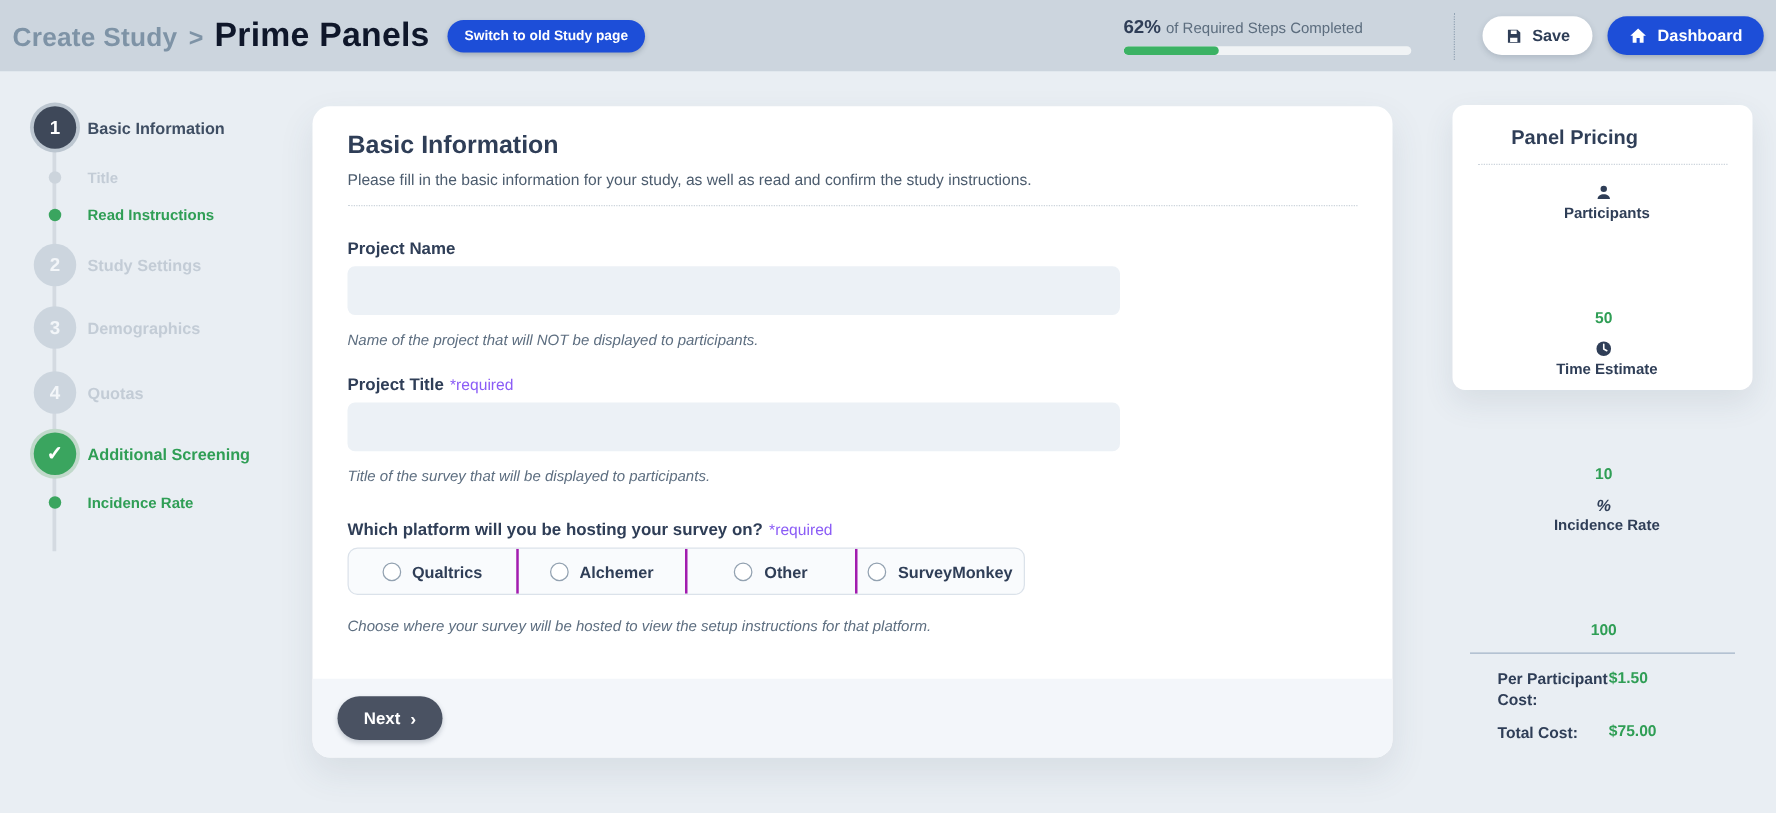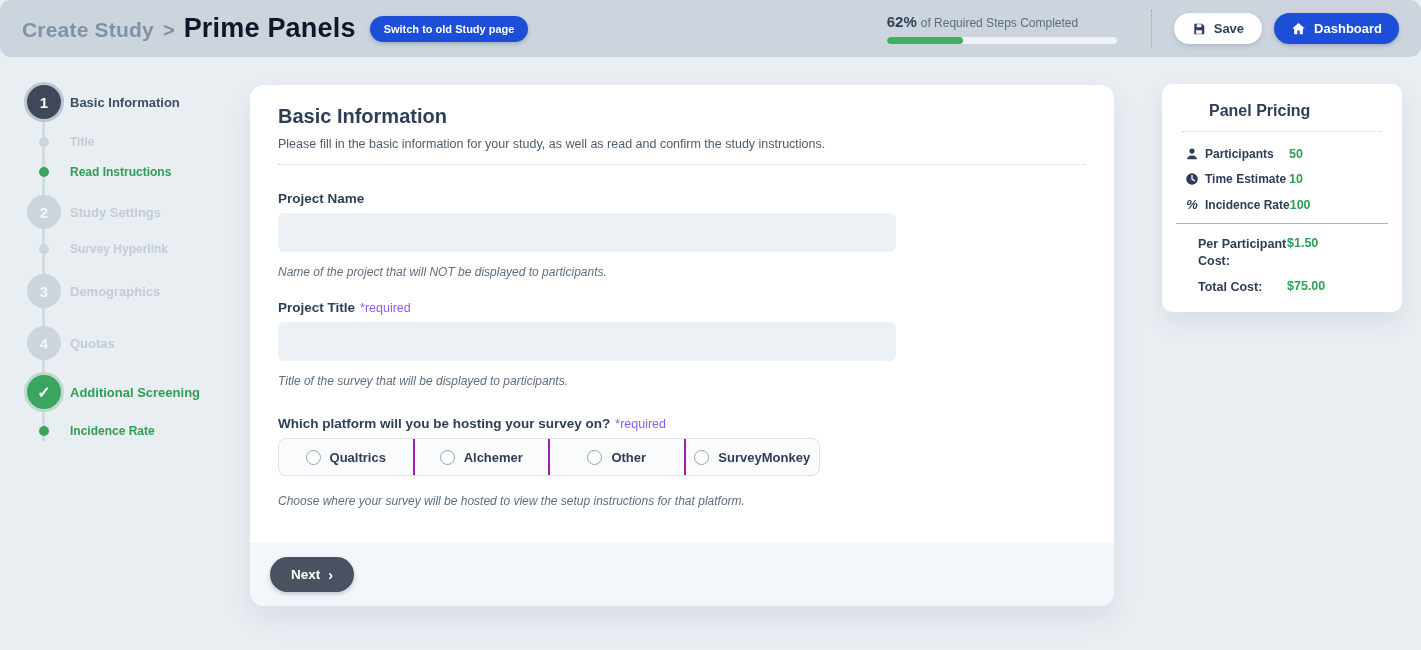--- a/index.html
+++ b/index.html
@@ -7,21 +7,21 @@
   body {
     font-family:"Liberation Sans", sans-serif;
     background:#e9eef3;
     position:relative;
     color:#33425b;
   }
 
   
   .header {
     position:absolute; left:0; top:0; width:1421px; height:57px;
-    background:#ccd5de; display:flex; align-items:center; padding:0 22px;border-radius:11px;
+    background:#ccd5de; display:flex; align-items:center; padding:0 10px;
   }
   .crumb { display:flex; align-items:baseline; gap:9px; }
   .crumb-parent { font-size:21px; font-weight:bold; color:#7e93a6; letter-spacing:.2px; }
   .crumb-sep { font-size:20px; font-weight:bold; color:#7e93a6; }
   .crumb-current { font-size:27px; font-weight:bold; color:#0f172a; letter-spacing:.2px; }
   .pill-dark {
     background:#1d4ed8; color:#fff; border:none; border-radius:999px;
     font-family:inherit; font-weight:bold; cursor:pointer;
     display:inline-flex; align-items:center; justify-content:center; gap:8px;
     box-shadow:0 2px 4px rgba(40,55,75,.25);
@@ -107,21 +107,21 @@
   .next-chevron { font-size:14px; font-weight:bold; }
 
   
   .pricing-card {
     position:absolute; left:1162px; top:84px; width:240px; height:228px;
     background:#fff; border-radius:10px; box-shadow:0 10px 24px rgba(60,80,100,.10);
     padding:18px 20px 0 20px;
   }
   .pricing-title { font-size:16px; font-weight:bold; color:#2f3e57;margin-left:27px; }
   .pricing-dotted { border:none; border-top:1px dotted #ccd4db; margin:11px 0 15px 0; }
-  .p-row { display:flex; align-items:center; margin-bottom:11px; padding-left:2px; }
+  .p-row { display:flex; align-items:center; margin-bottom:11px; padding-left:2px;flex-direction:column; }
   .p-icon { width:16px; flex:0 0 16px; color:#2f3e57; display:flex; justify-content:center; }
   .p-label { flex:0 0 84px; margin-left:5px; font-size:12px; font-weight:bold; color:#2f3e57; white-space:nowrap; }
   .p-value { flex:1; font-size:12.5px; font-weight:bold; color:#2f9e55; }
   .solid-hr { border:none; border-top:1.5px solid #a3b4c8; margin:3px -6px 12px -6px; }
   .c-row { display:flex; align-items:flex-start; margin-bottom:9px; padding-left:16px; }
   .c-label { flex:0 0 89px; font-size:12.5px; font-weight:bold; color:#2f3e57; line-height:1.35; }
   .c-value { flex:1; font-size:12.5px; font-weight:bold; color:#2f9e55; }
   .pct-glyph { font-weight:bold; font-size:13px; font-style:italic; }
 </style>
 </head>
@@ -182,26 +182,20 @@
         <span class="dot done"></span>
       </span>
     <span class="sub-label lbl-done">Read Instructions</span>
   </div>
 
   <div class="srow" style="margin-top:14px;">
     <span class="marker-col">
         <span class="circle inactive">2</span>
       </span>
     <span class="step-label lbl-inactive">Study Settings</span>
-  </div>
-  <div class="srow" style="margin-top:11px; height:18px;">
-    <span class="marker-col">
-        <span class="dot inactive"></span>
-      </span>
-    <span class="sub-label lbl-inactive">Survey Hyperlink</span>
   </div>
 
   <div class="srow" style="margin-top:16px;">
     <span class="marker-col">
         <span class="circle inactive">3</span>
       </span>
     <span class="step-label lbl-inactive">Demographics</span>
   </div>
 
   <div class="srow" style="margin-top:18px;">

